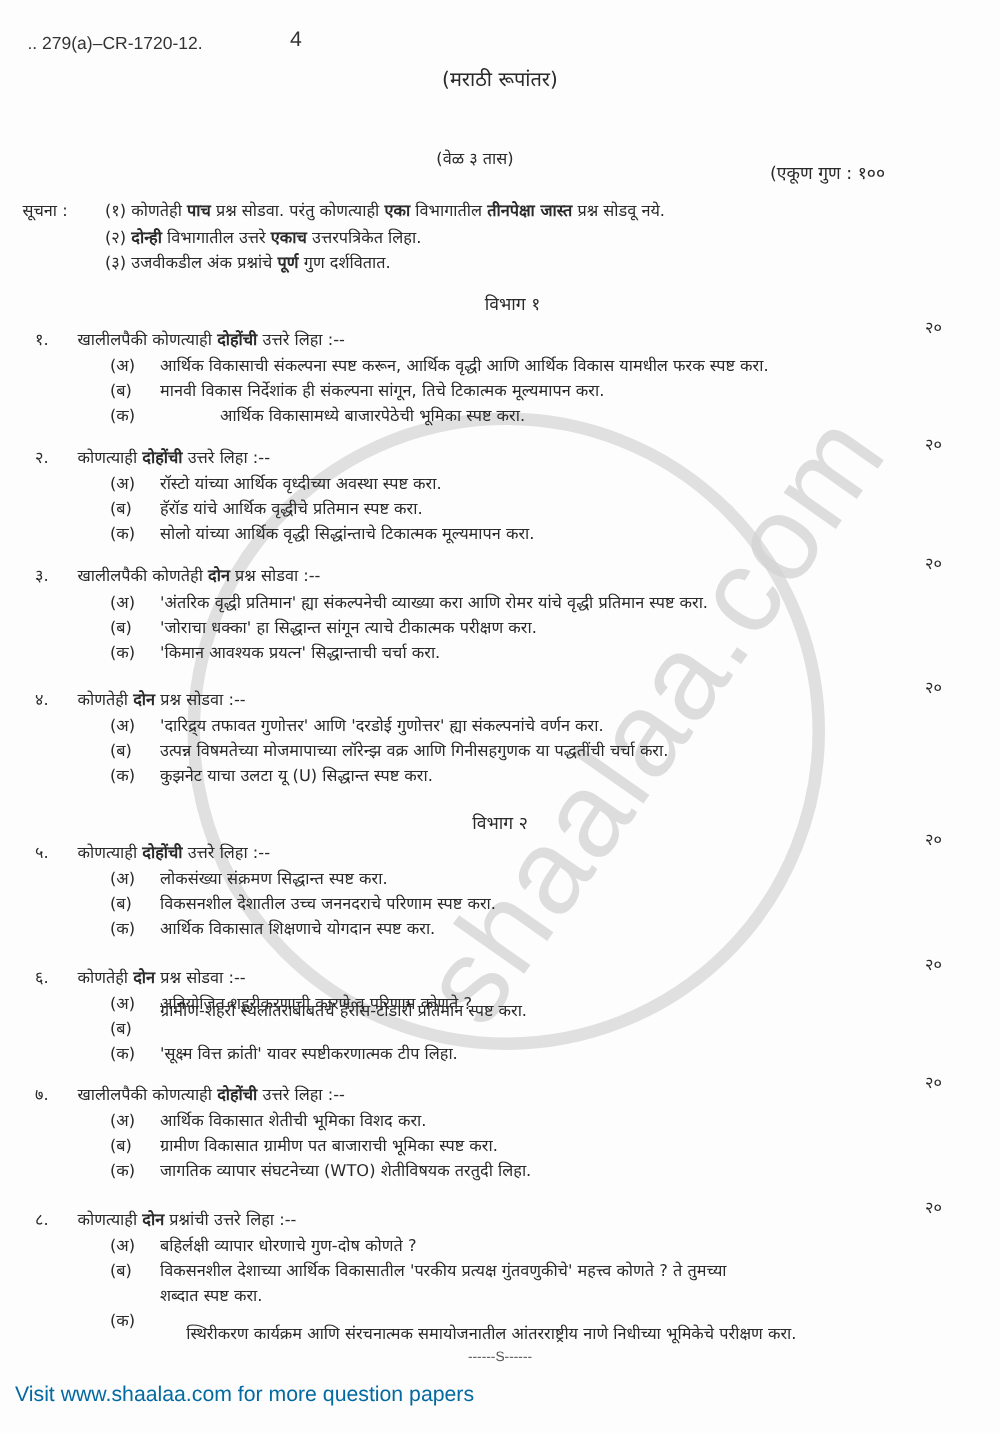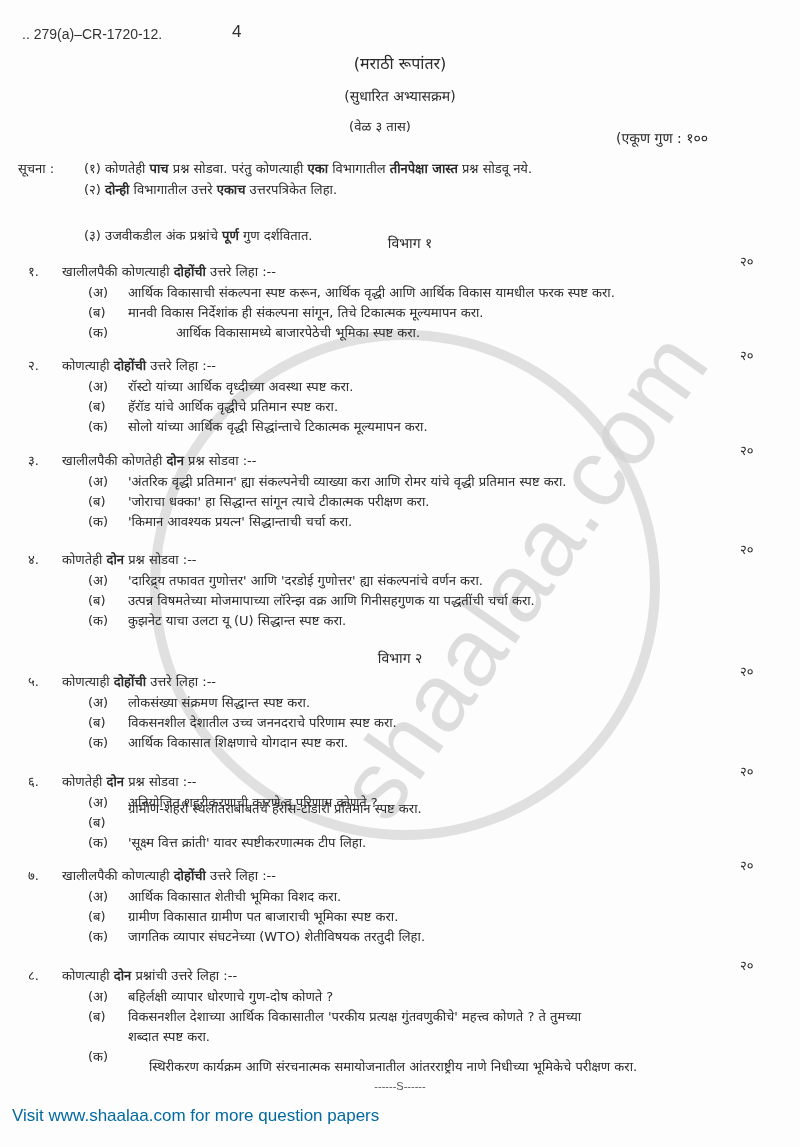--- a/index.html
+++ b/index.html
@@ -102,29 +102,28 @@
 <body>
 
 <div class="page">
 
   <div class="wm-circle"></div>
   <div class="wm-text">shaalaa.com</div>
 
   <div class="abs code">.. 279(a)–CR-1720-12.</div>
   <div class="abs pageno">4</div>
   <div class="abs center-line title1">(मराठी रूपांतर)</div>
-  <div class="abs center-line title2">(सुधारित अभ्यासक्रम)</div>
   <div class="abs center-line title3">(वेळ ३ तास)</div>
   <div class="abs totalmarks">(एकूण गुण : १००</div>
 
   <div class="abs instr-label">सूचना :</div>
   <div id="instr-container">
       <div class="abs instr" style="left: 84px; top: 159px;"><span>(१) </span><span>कोणतेही </span><span class="b">पाच</span><span> प्रश्न सोडवा.  परंतु कोणत्याही </span><span class="b">एका</span><span> विभागातील </span><span class="b">तीनपेक्षा जास्त</span><span> प्रश्न सोडवू नये.</span></div>
       <div class="abs instr" style="left: 84px; top: 180px;"><span>(२) </span><span class="b">दोन्ही</span><span> विभागातील उत्तरे </span><span class="b">एकाच</span><span> उत्तरपत्रिकेत लिहा.</span></div>
-      <div class="abs instr" style="left: 84px; top: 200px; margin-top: 26px;"><span>(३) </span><span>उजवीकडील अंक प्रश्नांचे </span><span class="b">पूर्ण</span><span> गुण दर्शवितात.</span></div>
+      <div class="abs instr" style="left: 84px; top: 200px;"><span>(३) </span><span>उजवीकडील अंक प्रश्नांचे </span><span class="b">पूर्ण</span><span> गुण दर्शवितात.</span></div>
     </div>
 
   <div id="sections-container">
       <div class="abs section-heading" style="top: 233px; padding-left: 10px;">विभाग  १</div>
       <div>
         <div class="abs qno" style="top: 262px;">१.</div>
         <div class="abs qtext" style="top: 262px;"><span>खालीलपैकी कोणत्याही </span><span class="b">दोहोंची</span><span> उत्तरे लिहा :--</span></div>
         <div class="abs marks" style="top: 252px;">२०</div>
         <div class="abs sublabel" style="top: 283px;">(अ)</div>
         <div class="abs subtext" style="top: 283px;">आर्थिक विकासाची संकल्पना स्पष्ट करून, आर्थिक वृद्धी आणि आर्थिक विकास यामधील फरक स्पष्ट करा.</div>

